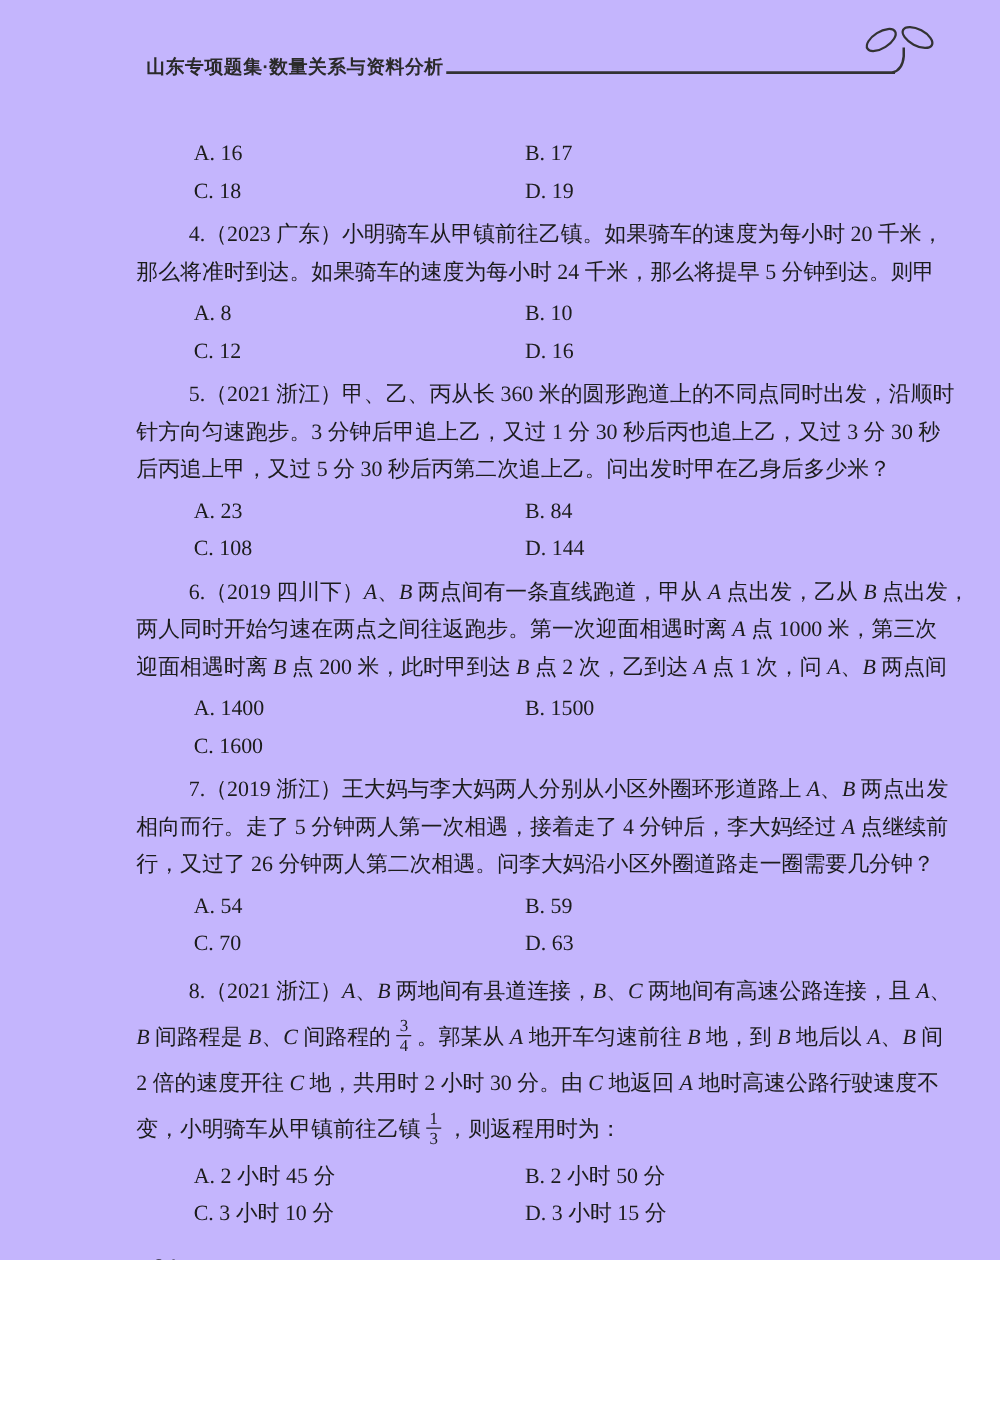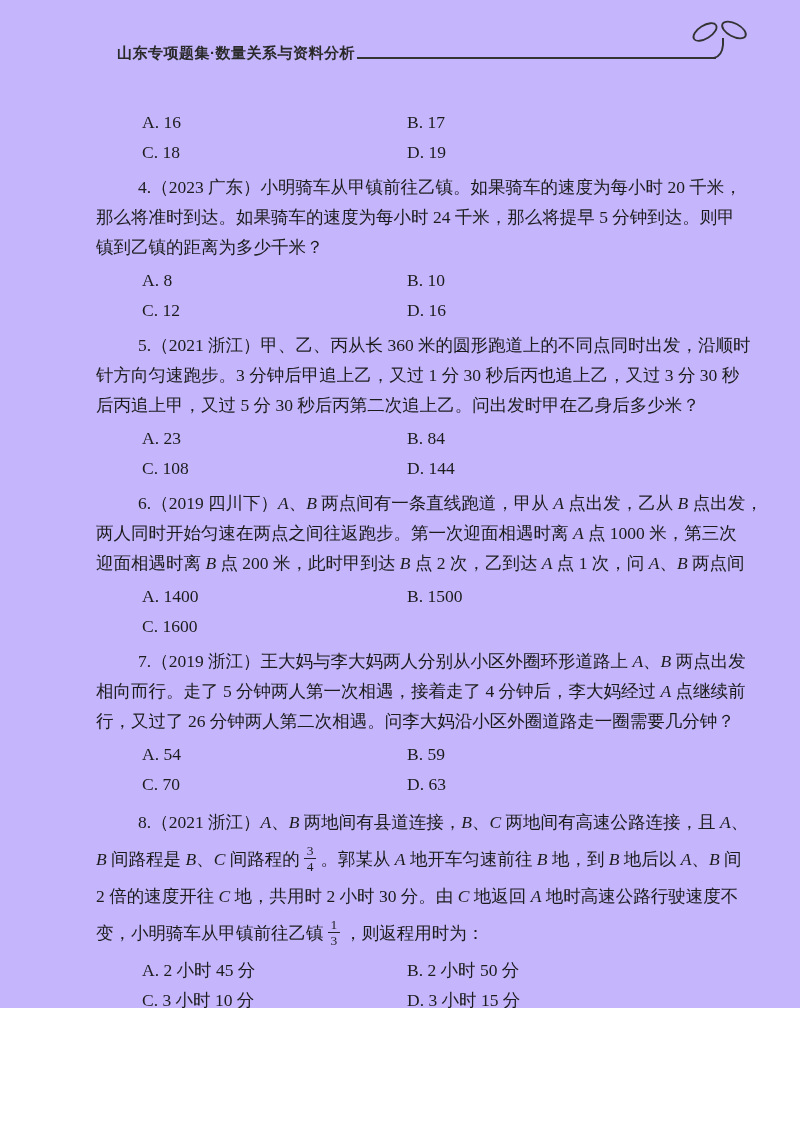--- a/index.html
+++ b/index.html
@@ -21,21 +21,21 @@
     font-weight: 700;
     font-size: 15px;
     letter-spacing: 0.5px;
     color: #2a2a2a;
     white-space: nowrap;
   }
   .hdr-art { position: absolute; left: 0; top: 0; }
   
   .content {
     position: absolute;
-    left: 96px;
+    left: 109px;
     top: 104px;
     width: 612px;
     font-size: 17.5px;
     line-height: 30px;
   }
   .stem { margin: 0; white-space: nowrap; }
   .indent { text-indent: 42px; }
   .q8 .stem { line-height: 37px; }
   .opt-grid {
     display: grid;
@@ -86,21 +86,20 @@
     <div class="opt-grid">
       <span class="opt qtext">A. 16</span>
       <span class="opt qtext">B. 17</span>
       <span class="opt qtext">C. 18</span>
       <span class="opt qtext">D. 19</span>
     </div>
 
     <section>
       <p class="stem indent qtext">4.（2023 广东）小明骑车从甲镇前往乙镇。如果骑车的速度为每小时 20 千米，</p>
       <p class="stem qtext">那么将准时到达。如果骑车的速度为每小时 24 千米，那么将提早 5 分钟到达。则甲</p>
-      <p class="stem qtext">镇到乙镇的距离为多少千米？</p>
       <div class="opt-grid">
         <span class="opt qtext">A. 8</span>
         <span class="opt qtext">B. 10</span>
         <span class="opt qtext">C. 12</span>
         <span class="opt qtext">D. 16</span>
       </div>
     </section>
 
     <section>
       <p class="stem indent qtext">5.（2021 浙江）甲、乙、丙从长 360 米的圆形跑道上的不同点同时出发，沿顺时</p>

